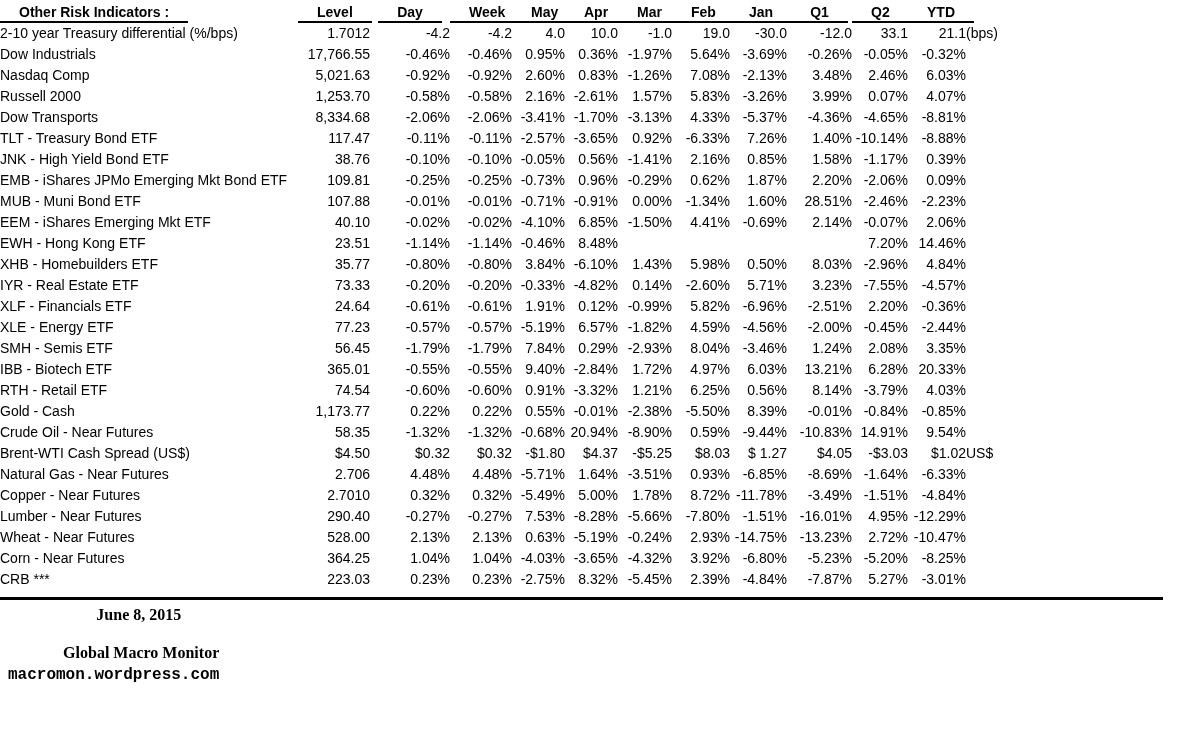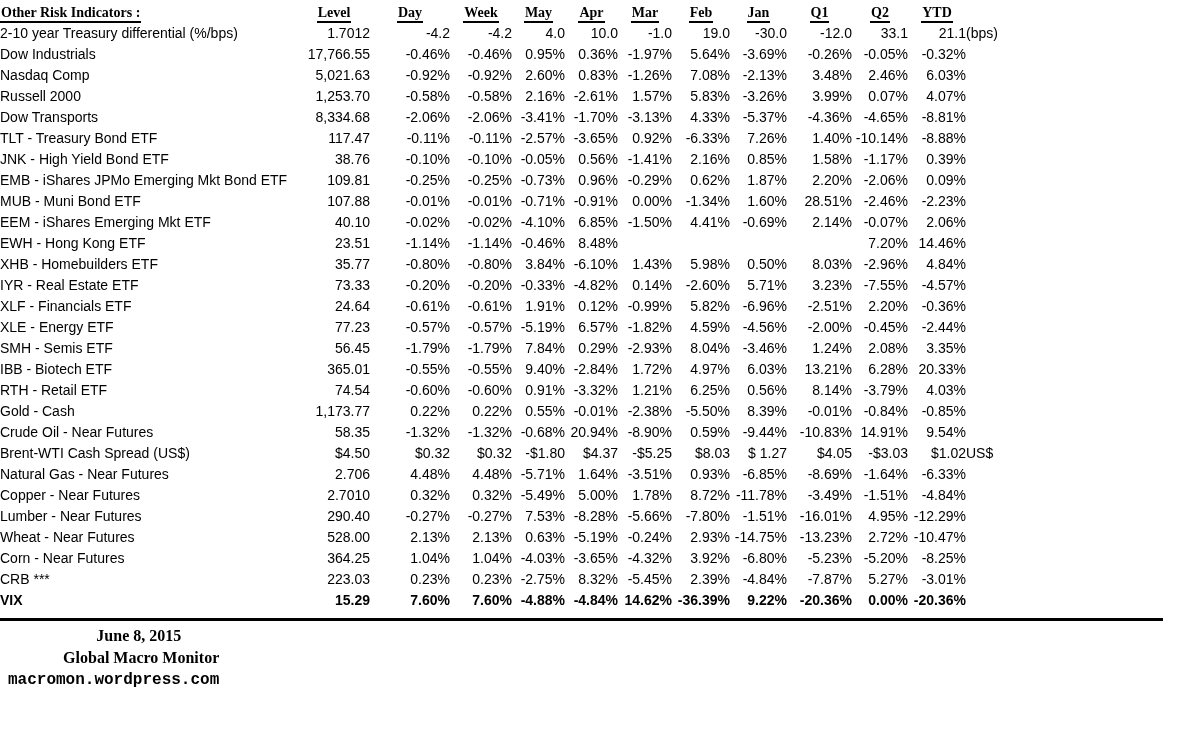--- a/index.html
+++ b/index.html
@@ -12,39 +12,39 @@
     border-collapse:collapse; table-layout:fixed; width:1177px; margin-top:2px;
   }
   table.risk td, table.risk th {
     padding:0; font-size:14px; line-height:21px; height:21px;
     white-space:nowrap; overflow:visible; font-weight:normal; vertical-align:bottom;
   }
   table.risk thead th { font-weight:bold; text-align:center; }
   table.risk thead th.lbl { text-align:left; }
   .u {
     display:inline-block; border-bottom:2px solid #000;
-    padding:0 1px; line-height:17px; font-weight:bold;font-family:Liberation Serif, serif;
+    padding:0 19px; line-height:17px; font-weight:bold;
   }
   td.lbl, th.lbl { text-align:left; padding-left:8px; }
   td.num { text-align:right; }
   td.level { font-weight:bold; }
   td.note { text-align:left; padding-left:11px; font-weight:bold; }
   tr.boldrow td { font-weight:bold; }
   .rule { width:1163px; height:3px; background:#000; margin-top:7px; }
   .footer { display:flex; justify-content:space-between; padding:6px 0 0 8px; }
   .fn { font-size:14px; line-height:18px; white-space:pre-wrap; margin-bottom:1px; }
   .sources {
     font-family:"Liberation Serif", serif; font-weight:bold; font-size:16px;
     line-height:19px; white-space:pre-wrap;
   }
   .fright {
     text-align:right; font-family:"Liberation Serif", serif; font-weight:bold;
     font-size:16px; line-height:18px;
   }
-  .fdate { padding-right:78px; margin-bottom:4px; }
+  .fdate { padding-right:78px; margin-bottom:20px; }
   .fbrand { padding-right:40px; }
   .furl { padding-right:40px; margin-top:4px;font-family:Liberation Mono, monospace; }
 </style>
 </head>
 <body>
 
 <div class="page">
 
   <table class="risk">
     <colgroup>
@@ -478,35 +478,20 @@
           <td class="num">-2.75%</td>
           <td class="num">8.32%</td>
           <td class="num">-5.45%</td>
           <td class="num">2.39%</td>
           <td class="num">-4.84%</td>
           <td class="num">-7.87%</td>
           <td class="num">5.27%</td>
           <td class="num">-3.01%</td>
           <td class="note"></td>
         </tr>
-        <tr class="boldrow">
-          <td class="lbl">VIX</td>
-          <td class="num level">15.29</td>
-          <td class="num">7.60%</td>
-          <td class="num">7.60%</td>
-          <td class="num">-4.88%</td>
-          <td class="num">-4.84%</td>
-          <td class="num">14.62%</td>
-          <td class="num">-36.39%</td>
-          <td class="num">9.22%</td>
-          <td class="num">-20.36%</td>
-          <td class="num">0.00%</td>
-          <td class="num">-20.36%</td>
-          <td class="note"></td>
-        </tr>
       </tbody>
   </table>
 
   <div class="rule"></div>
 
   <div class="footer">
     <div class="fright">
       <div class="fdate">June 8, 2015</div>
       <div class="fbrand">Global Macro Monitor</div>
       <div class="furl">macromon.wordpress.com</div>

